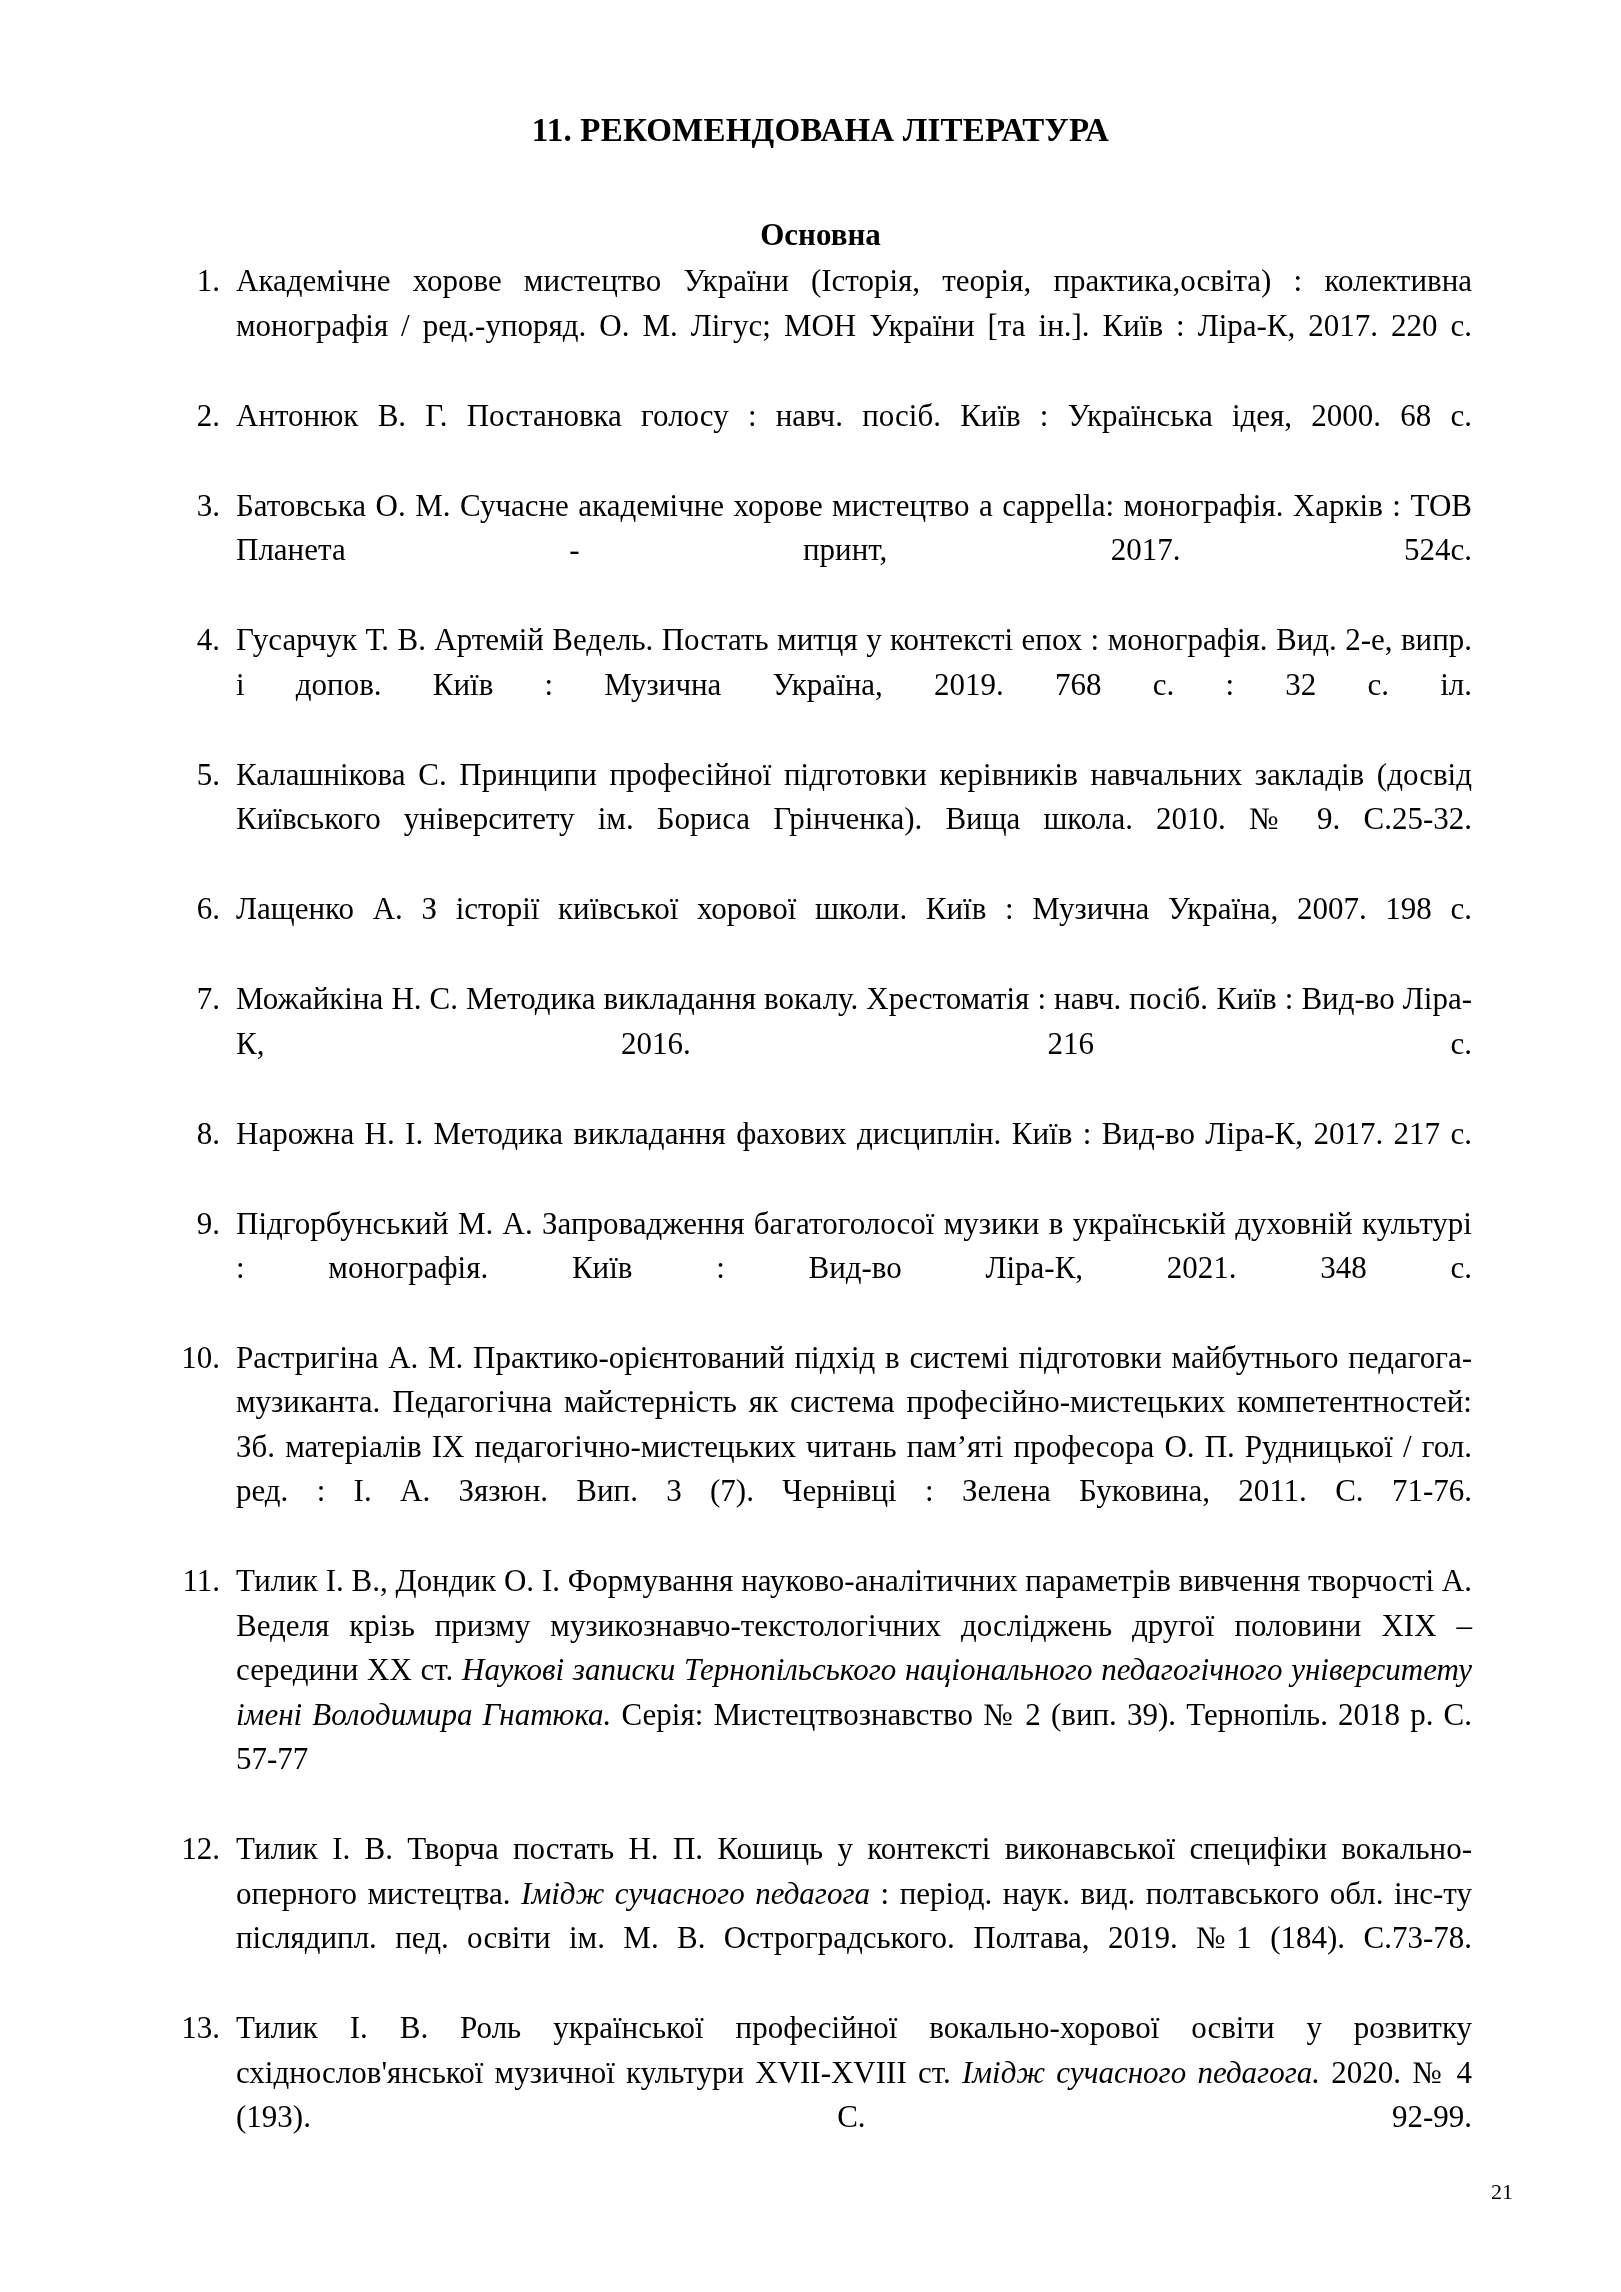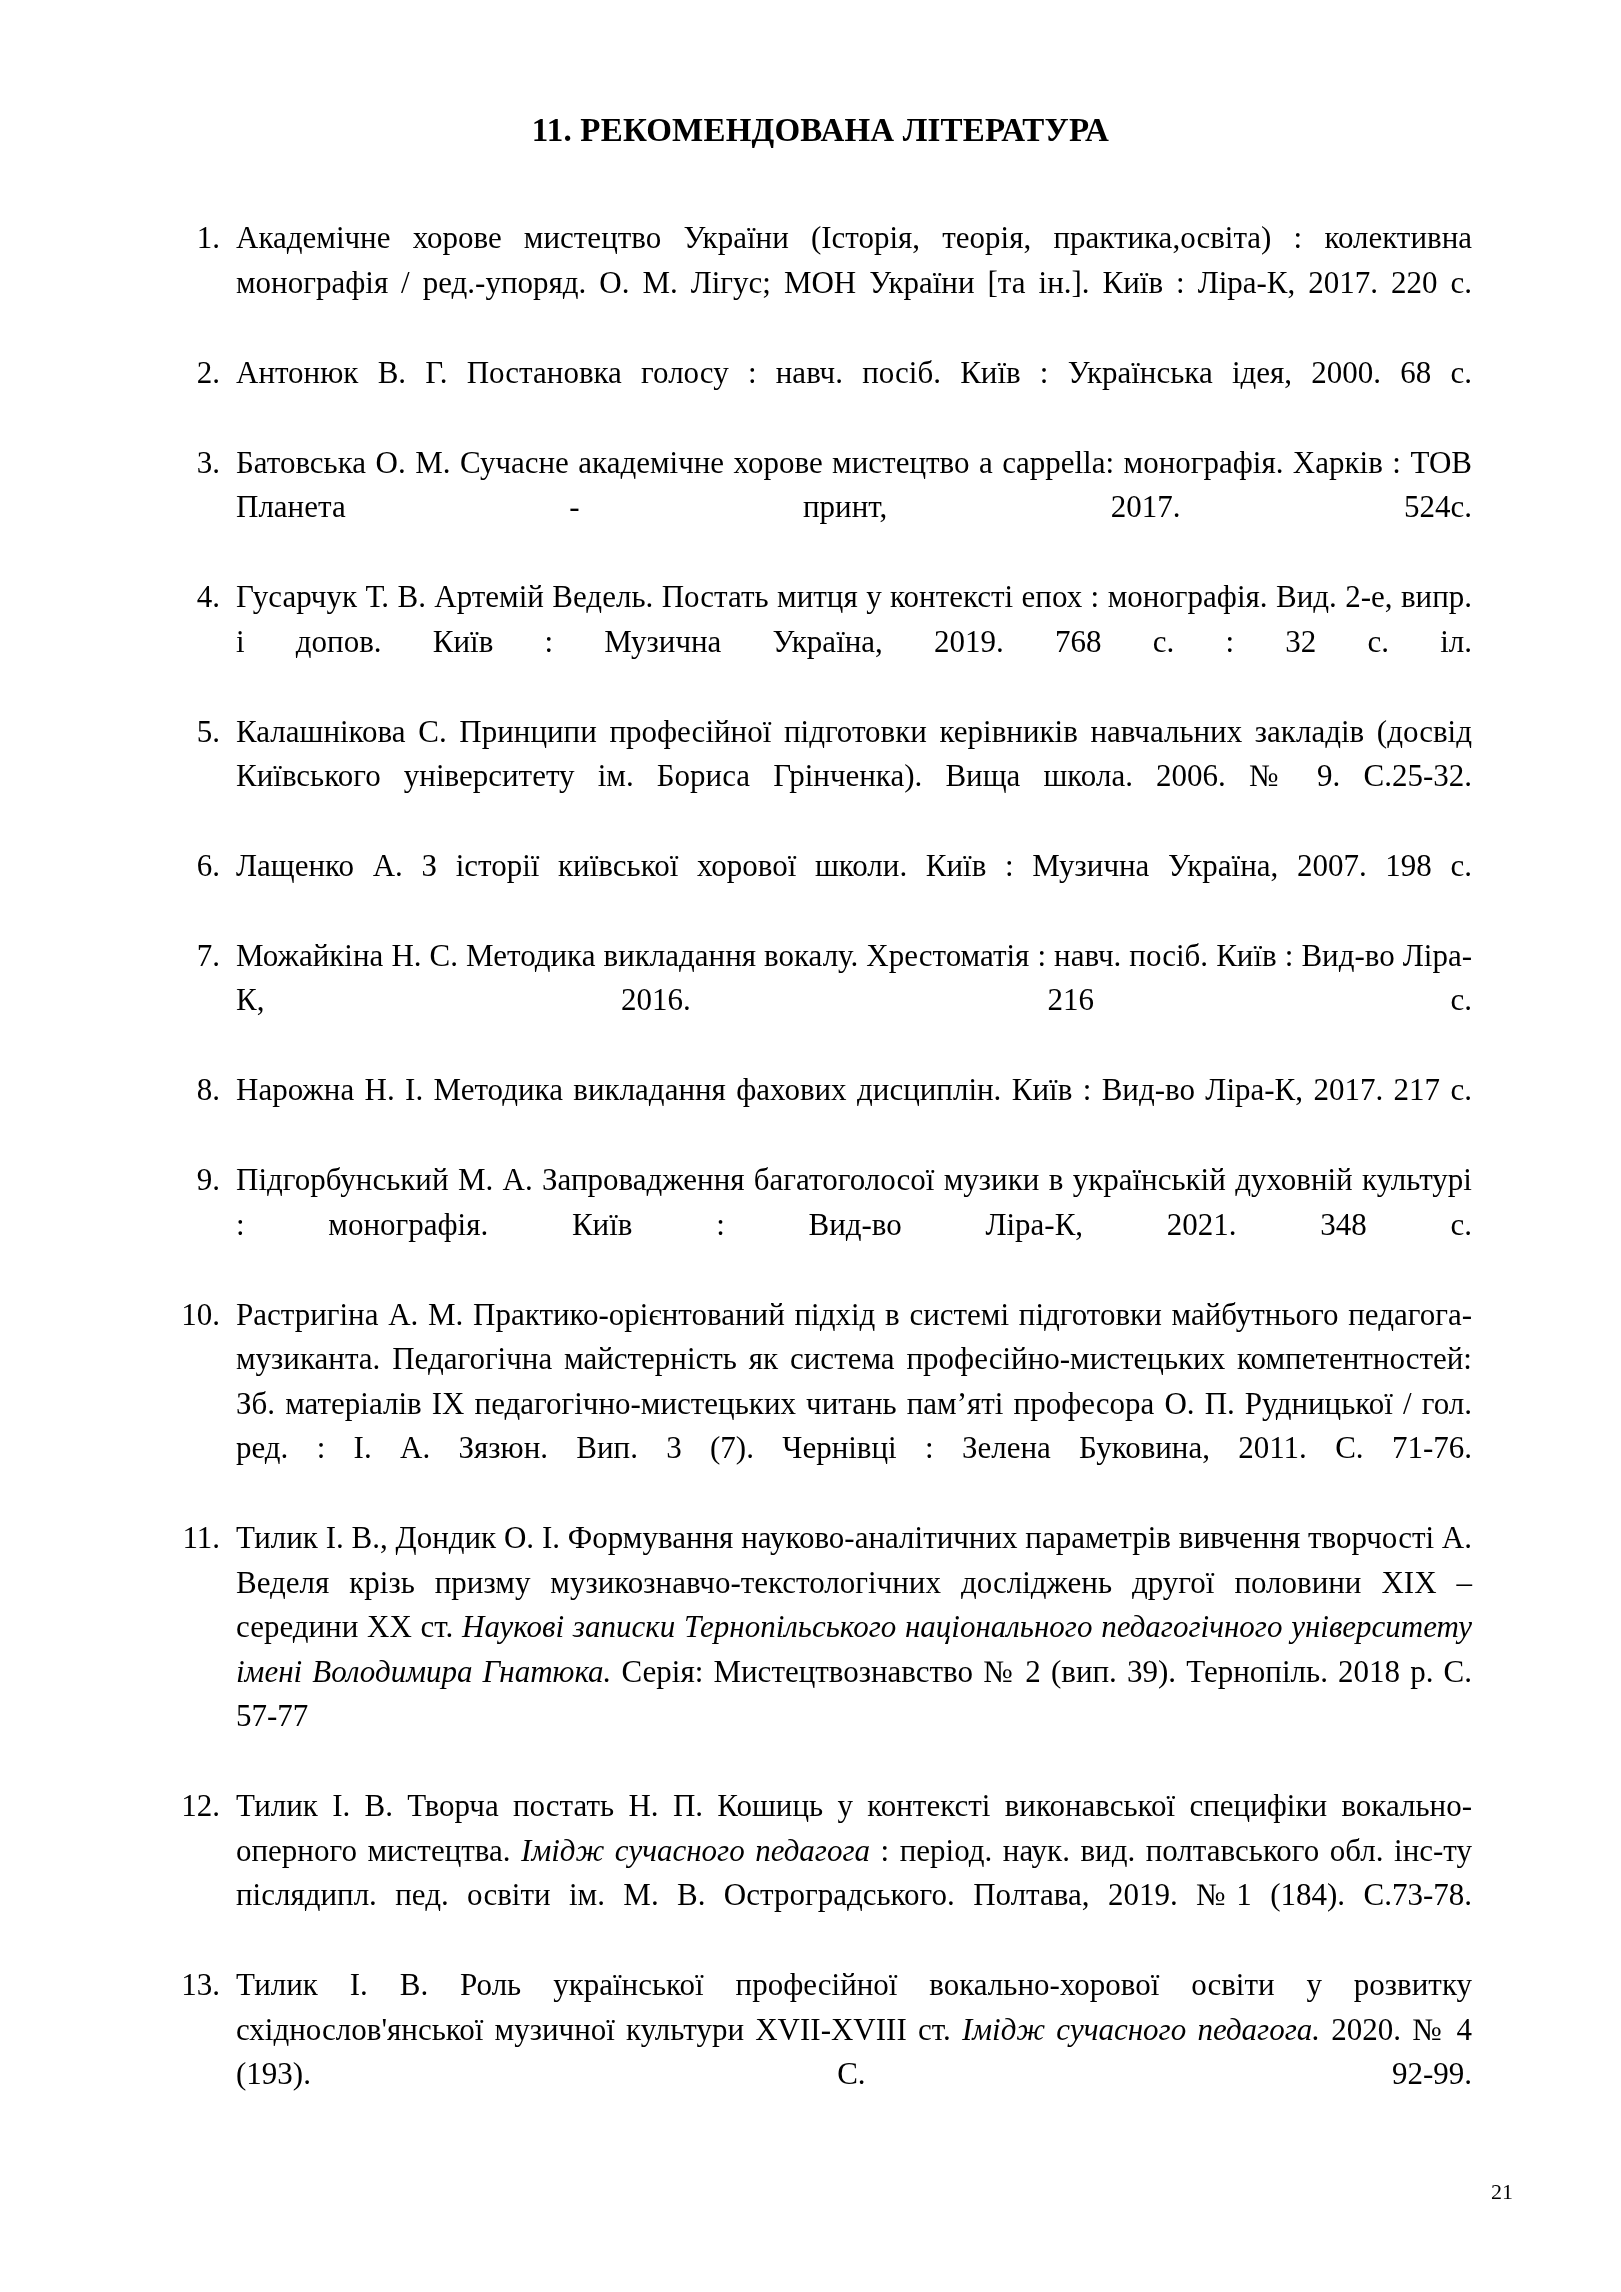--- a/index.html
+++ b/index.html
@@ -89,41 +89,42 @@
 </style>
 </head>
 <body>
 
 <div class="page">
 
   <div class="content">
 
     <h1 class="doc-title">11. РЕКОМЕНДОВАНА ЛІТЕРАТУРА</h1>
 
+    <h2 class="section-subtitle">Основна</h2>
 
     <ol class="biblio">
 
       <li>
         <span class="entry-text">Академічне хорове мистецтво України (Історія, теорія, практика,освіта) : колективна  монографія / ред.-упоряд. О. М. Лігус; МОН України [та ін.]. Київ : Ліра-К, 2017. 220 с.</span>
       </li>
 
       <li>
         <span class="entry-text">Антонюк В. Г. Постановка голосу : навч. посіб. Київ : Українська ідея, 2000. 68 с.</span>
       </li>
 
       <li>
         <span class="entry-text">Батовська О. М. Сучасне академічне хорове мистецтво a cappella: монографія. Харків : ТОВ Планета - принт, 2017. 524с.</span>
       </li>
 
       <li>
         <span class="entry-text">Гусарчук Т. В. Артемій Ведель. Постать митця у контексті епох : монографія. Вид. 2-е, випр. і допов. Київ : Музична Україна, 2019. 768 с. : 32 с. іл.</span>
       </li>
 
       <li>
-        <span class="entry-text">Калашнікова С. Принципи професійної підготовки керівників навчальних закладів (досвід Київського університету ім. Бориса Грінченка). Вища школа.  2006. № 9. С.25-32.</span>
+        <span class="entry-text">Калашнікова С. Принципи професійної підготовки керівників навчальних закладів (досвід Київського університету ім. Бориса Грінченка). Вища школа.  2010. № 9. С.25-32.</span>
       </li>
 
       <li>
         <span class="entry-text">Лащенко А. З історії київської хорової школи. Київ : Музична Україна, 2007. 198 с.</span>
       </li>
 
       <li>
         <span class="entry-text">Можайкіна Н. С. Методика викладання вокалу. Хрестоматія : навч. посіб. Київ : Вид-во Ліра-К, 2016. 216 с.</span>
       </li>
 

